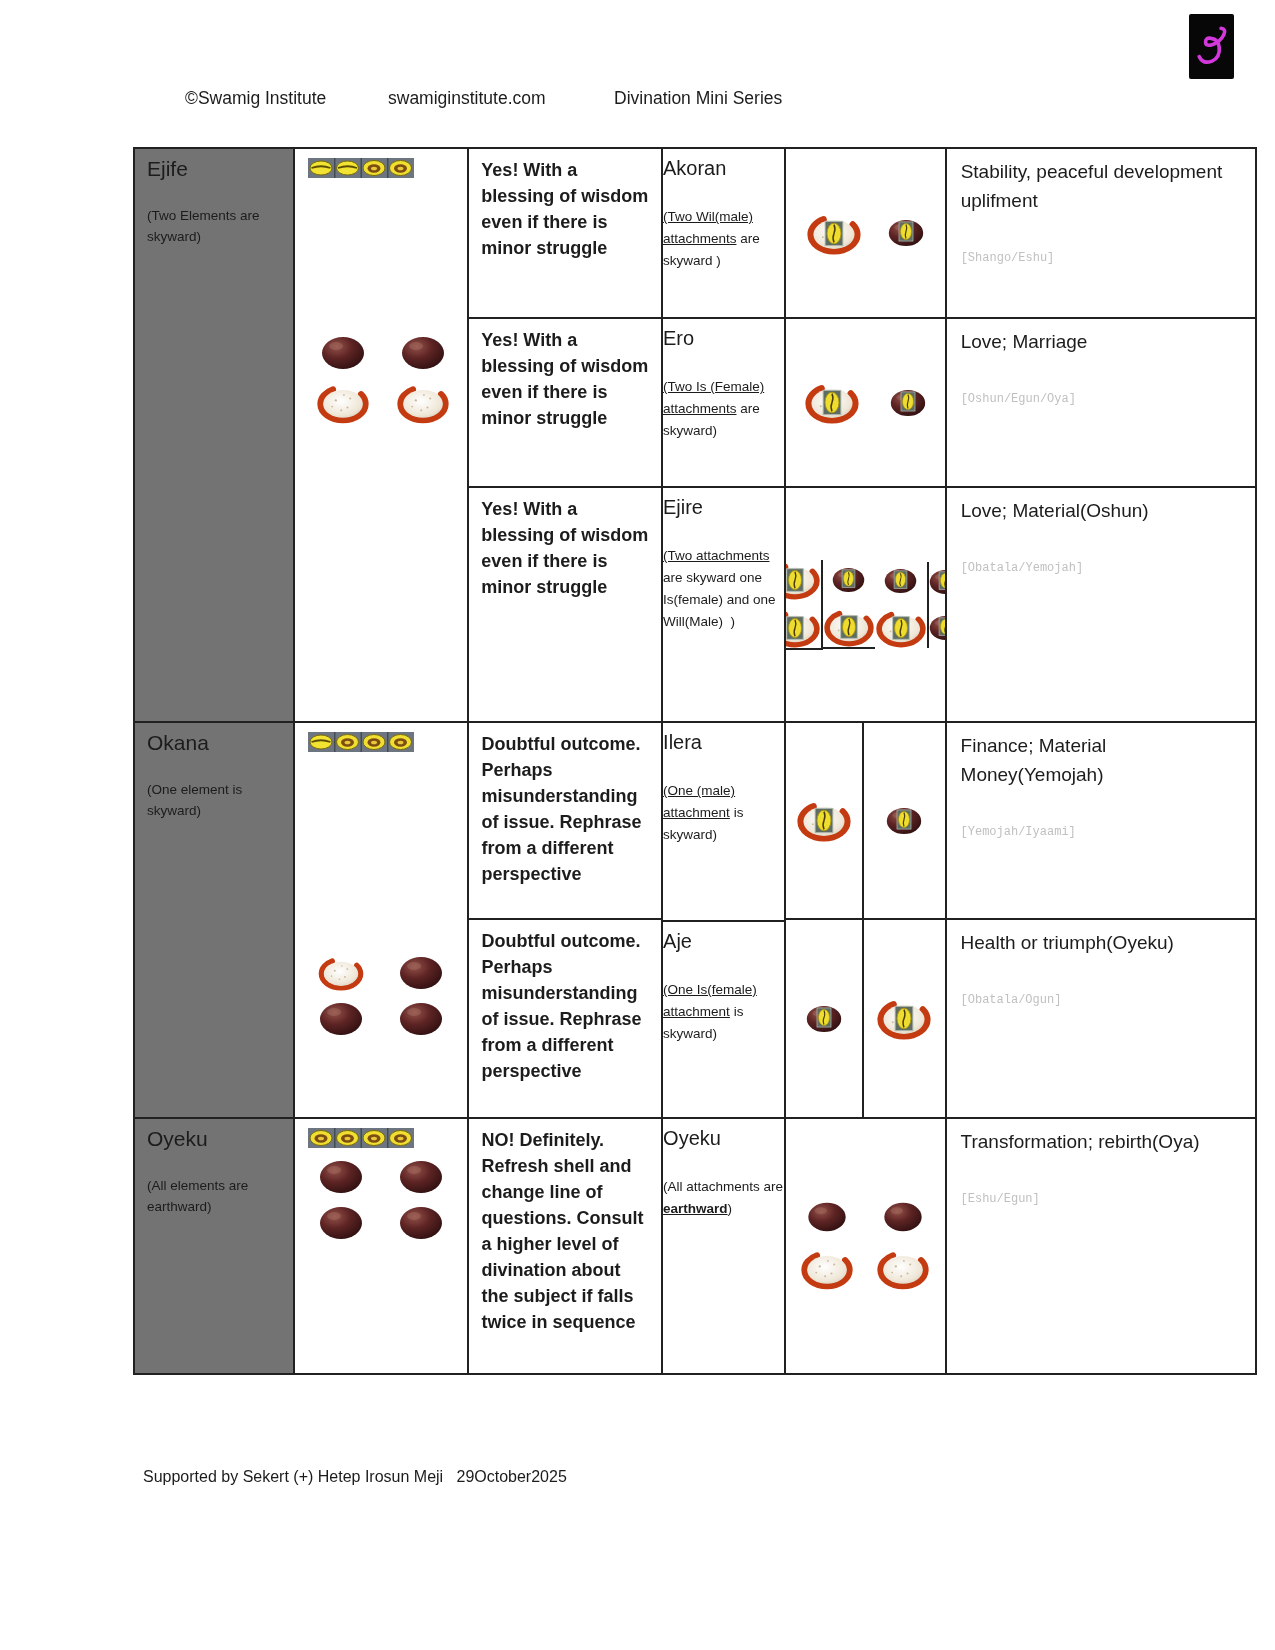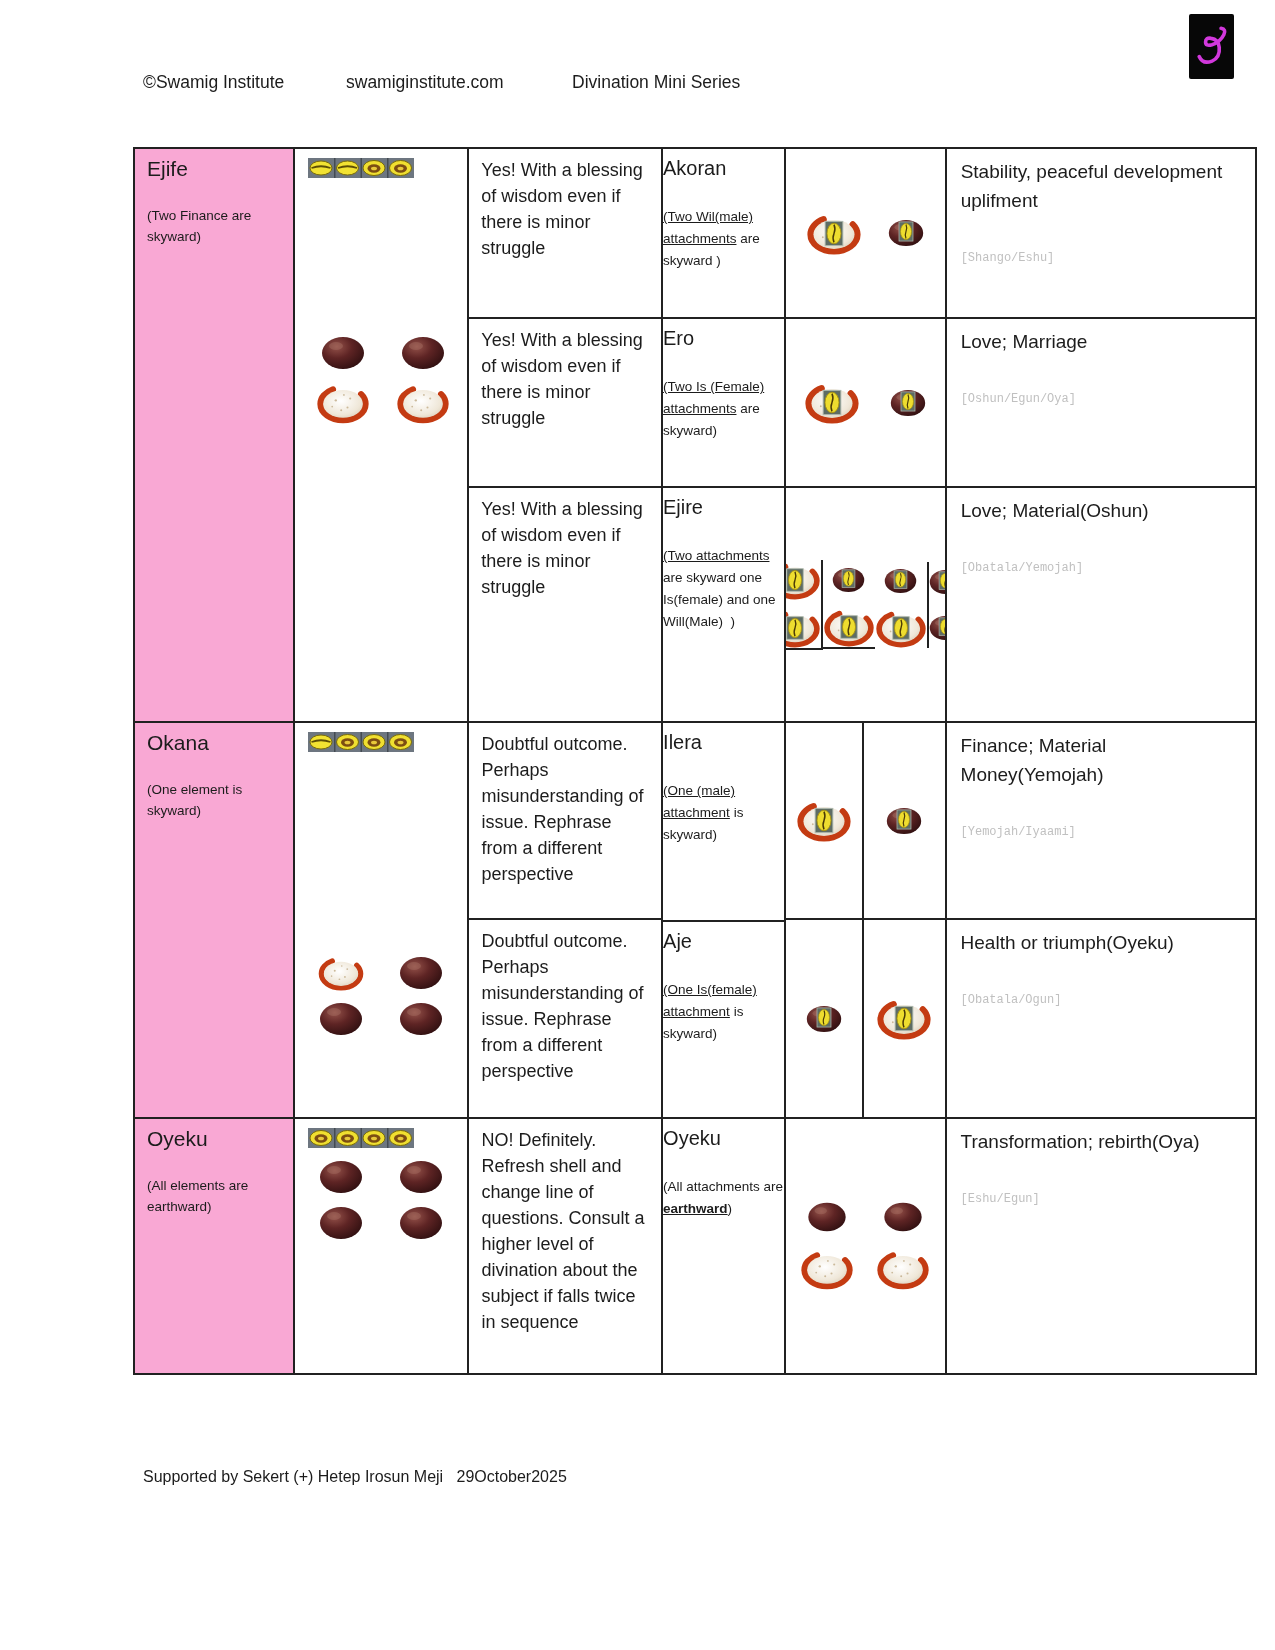--- a/index.html
+++ b/index.html
@@ -1,38 +1,38 @@
 <!DOCTYPE html>
 <html><head>
 <meta charset="utf-8">
 <style>
   html,body{margin:0;padding:0;background:#ffffff;}
   .page{position:relative;width:1275px;height:1650px;background:#ffffff;
         font-family:"Liberation Sans",sans-serif;color:#1c1c1c;overflow:hidden;}
 
   
-  .hdr-item{position:absolute;top:72px;font-size:17.5px;white-space:nowrap;}
+  .hdr-item{position:absolute;top:88px;font-size:17.5px;white-space:nowrap;margin-left:42px;}
   .hdr-copy{left:143px;} .hdr-web{left:346px;} .hdr-series{left:572px;}
 
   
   .logo{position:absolute;left:1189px;top:14px;width:45px;height:65px;background:#070707;
         border-radius:2px;display:flex;align-items:center;justify-content:center;}
 
   
   .footer{position:absolute;left:143px;top:1468px;font-size:16px;white-space:pre;}
 
   
   .tbl{position:absolute;left:133px;top:147px;width:1124px;
        border-top:2px solid #212121;border-left:2px solid #212121;
        display:flex;flex-direction:column;box-sizing:border-box;}
   .row{display:flex;}
   .c{border-right:2px solid #212121;box-sizing:border-box;position:relative;}
-  .c1{width:160px;background:#f9a8d4;border-bottom:2px solid #212121;padding:8px 12px;}
+  .c1{width:160px;background:#737373;border-bottom:2px solid #212121;padding:8px 12px;}
   .c2{width:175px;border-bottom:2px solid #212121;}
-  .c3{width:194px;} .c4{width:123px;} .c5{width:161px;} .c6{width:311px;}
+  .c3{width:194px;font-weight:bold;} .c4{width:123px;} .c5{width:161px;} .c6{width:311px;}
   .cell{box-sizing:border-box;border-bottom:2px solid #212121;overflow:hidden;}
   .c3 .cell{padding:8px 12px;font-size:18px;line-height:26px;}
   .c4 .cell{padding:8px 0;}
   .c6 .cell{padding:8px 14px;}
   .name{font-size:21px;}
   .note{margin-top:24px;font-size:13.5px;line-height:21px;}
   .sign{font-size:20px;}
   .att{margin-top:26px;font-size:13.5px;line-height:22px;}
   .u{text-decoration:underline;}
   .b{font-weight:bold;}
@@ -140,21 +140,21 @@
     <svg width="41" height="60" viewBox="0 0 45 65">
       <path d="M33 12 q6 1 3 7 q-4 8 -13 11 q-7 2 -7 -3 q0 -5 6 -4 q8 1 9 10 q1 11 -8 15 q-10 4 -14 -5" fill="none" stroke="#d238dc" stroke-width="4" stroke-linecap="round"></path>
     </svg>
   </div>
 
   <div class="tbl">
 
     <section class="row" style="height:574px">
       <div class="c c1">
         <div class="name">Ejife</div>
-        <div class="note">(Two Finance are skyward)</div>
+        <div class="note">(Two Elements are skyward)</div>
       </div>
       <div class="c c2">
         <svg class="strip" viewBox="0 0 106 20">
           <rect width="106" height="20" fill="#6d7680"></rect>
           <rect x="26" width="1.5" height="20" fill="#444b52"></rect>
           <rect x="52.5" width="1.5" height="20" fill="#444b52"></rect>
           <rect x="79" width="1.5" height="20" fill="#444b52"></rect>
           <use href="#cowS"></use>
             <use href="#cowS" x="26.5"></use>
             <use href="#cowM" x="53"></use>

